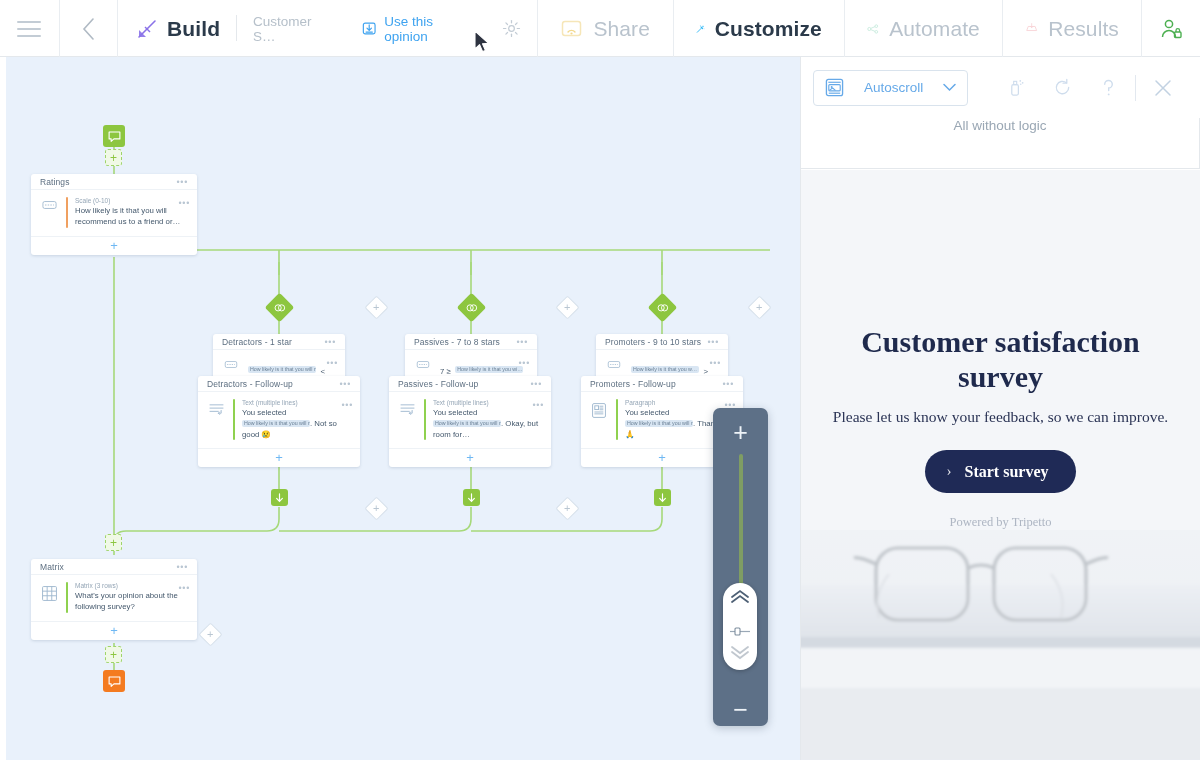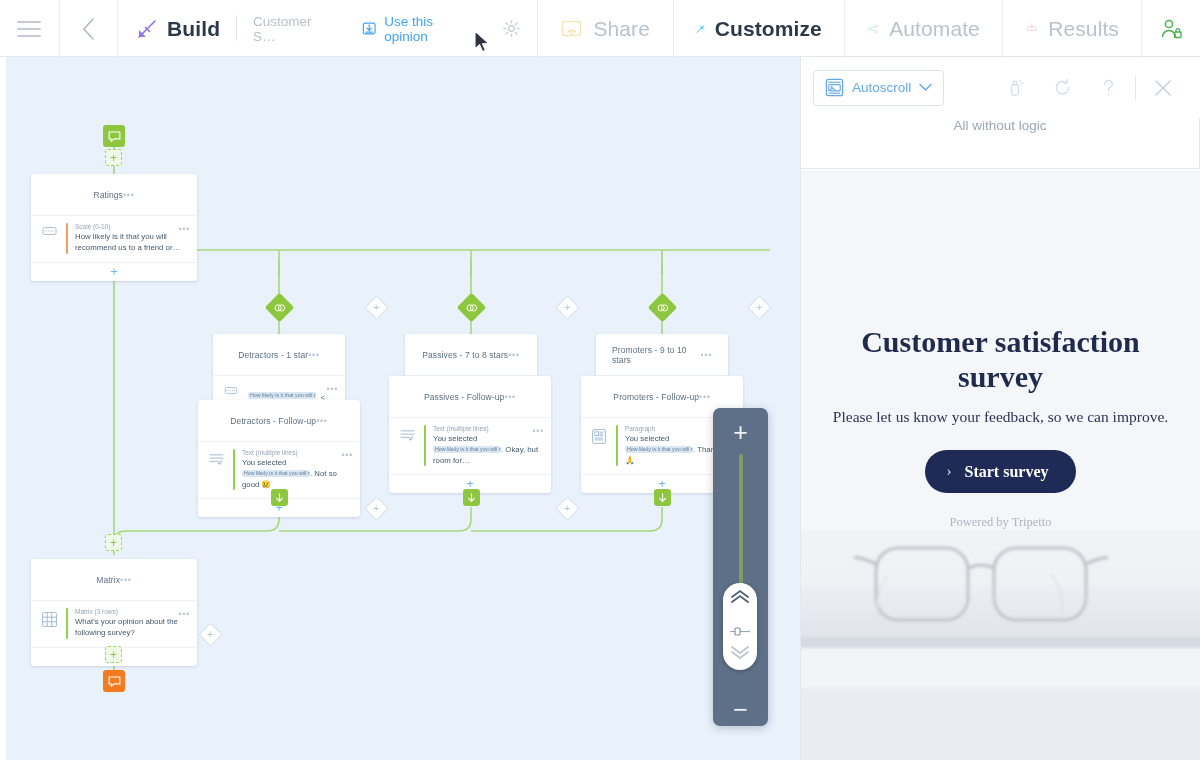--- a/index.html
+++ b/index.html
@@ -52,22 +52,22 @@
   .canvas-edge { position:absolute; top:0; left:0; width:6px; height:703px; background:#fff; }
 
   svg.flow { position: absolute; top: 0; left: 0; width: 800px; height: 703px; }
 
   
   .card {
     position: absolute; background: #fff; border-radius: 3px;
     box-shadow: 0 1px 3px rgba(40,70,100,.17); overflow: hidden;
   }
   .card-head {
-    height: 42px; display: flex; align-items: center; justify-content: center;
-    padding: 0 16px; border-bottom: 1px solid #eef2f6;
+    height: 16px; display: flex; align-items: center; justify-content: space-between;
+    padding: 0 9px; border-bottom: 1px solid #eef2f6;
   }
   .card-title { font-size: 8.5px; color: #5d6f81; letter-spacing: .1px; }
   .dots { color: #b9c6d2; font-size: 9px; letter-spacing: .7px; line-height: 4px; }
   .card-body { display: flex; padding: 7px 8px 8px 8px; gap: 7px; position: relative; }
   .body-icon {
     width: 20px; min-width: 20px; display:flex; align-items:flex-start; justify-content:center;
     padding-top: 4px;
   }
   .accent { width: 2px; border-radius: 1px; background: #f0a060; align-self: stretch; }
   .accent.green { background: #8fd14f; }
@@ -147,21 +147,21 @@
 
   
   .panel {
     position: absolute; top: 57px; left: 800px; width: 400px; height: 703px;
     background: #fff; border-left: 1px solid #e4e8ec;
   }
   .panel-top {
     height: 61px; display:flex; align-items:center; padding: 0 14px 0 12px; gap: 0;
   }
   .autoscroll {
-    display:flex; align-items:center; gap:8px; height:36px; padding: 0 11px;
+    display:flex; align-items:center; gap:20px; height:36px; padding: 0 11px;
     border: 1px solid #d9e3ed; border-radius: 4px; color:#66a9e8; font-size: 13.5px;
     cursor: pointer;
   }
   .p-icons { display:flex; align-items:center; margin-left: auto; gap: 0; }
   .p-ico { width: 46px; height: 36px; display:flex; align-items:center; justify-content:center; cursor:pointer; }
   .p-sep { width:1px; height:26px; background:#e2e8ef; margin: 0 4px; }
 
   .panel-tabs { display:flex; height: 51px; border-bottom: 1px solid #e4e8ec; }
   .ptab {
     flex: 1; display:flex; align-items:flex-start; justify-content:center;
@@ -475,21 +475,21 @@
     <div class="plusbox" style="left:271px; top:352px;">
         <span>+</span>
       </div>
     <div class="plusbox" style="left:463px; top:352px;">
         <span>+</span>
       </div>
     <div class="plusbox" style="left:654px; top:352px;">
         <span>+</span>
       </div>
 
-    <div class="card" style="left:198px; top:319px; width:162px;margin-top:24px;">
+    <div class="card" style="left:198px; top:319px; width:162px;">
       <div class="card-head">
         <span class="card-title">Detractors - Follow-up</span>
         <span class="dots">•••</span>
       </div>
       <div class="card-body">
         <div class="body-icon">
           <svg width="15" height="13" viewBox="0 0 16 14">
             <g stroke="#9fb8cf" stroke-width="1" stroke-linecap="round" fill="none">
               <path d="M1 2 h14"></path>
                 <path d="M1 5.5 h14"></path>

